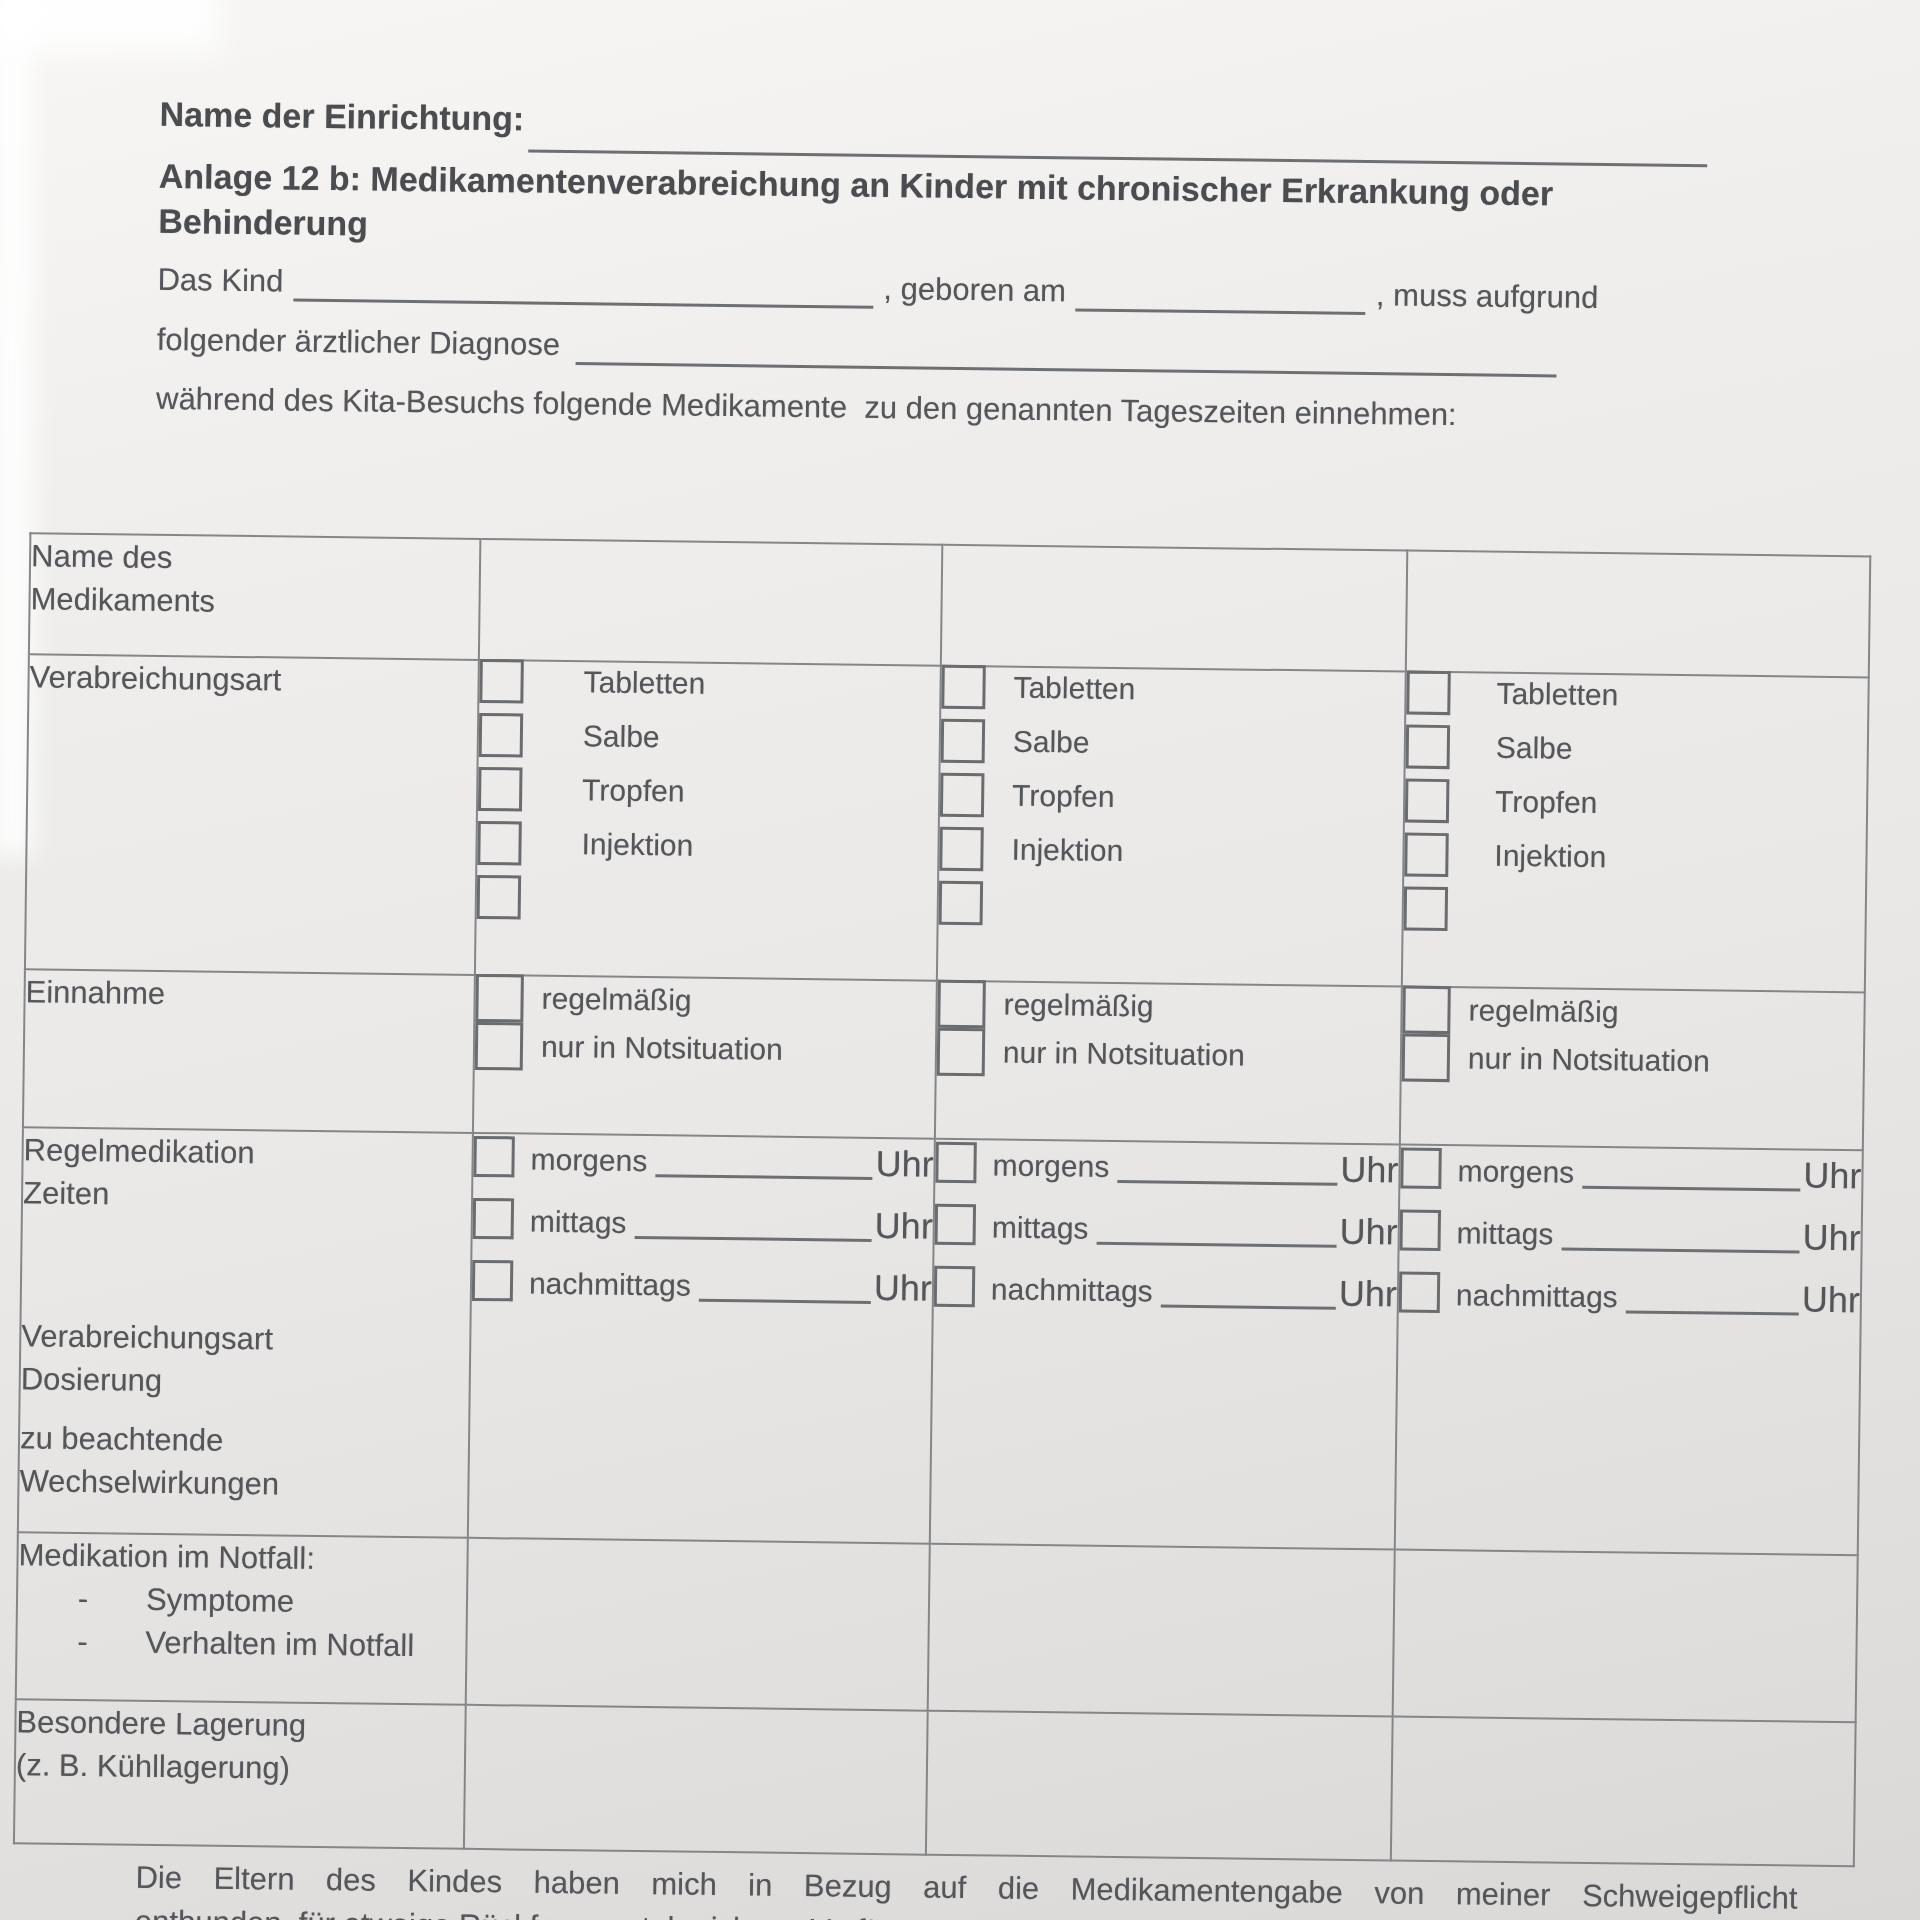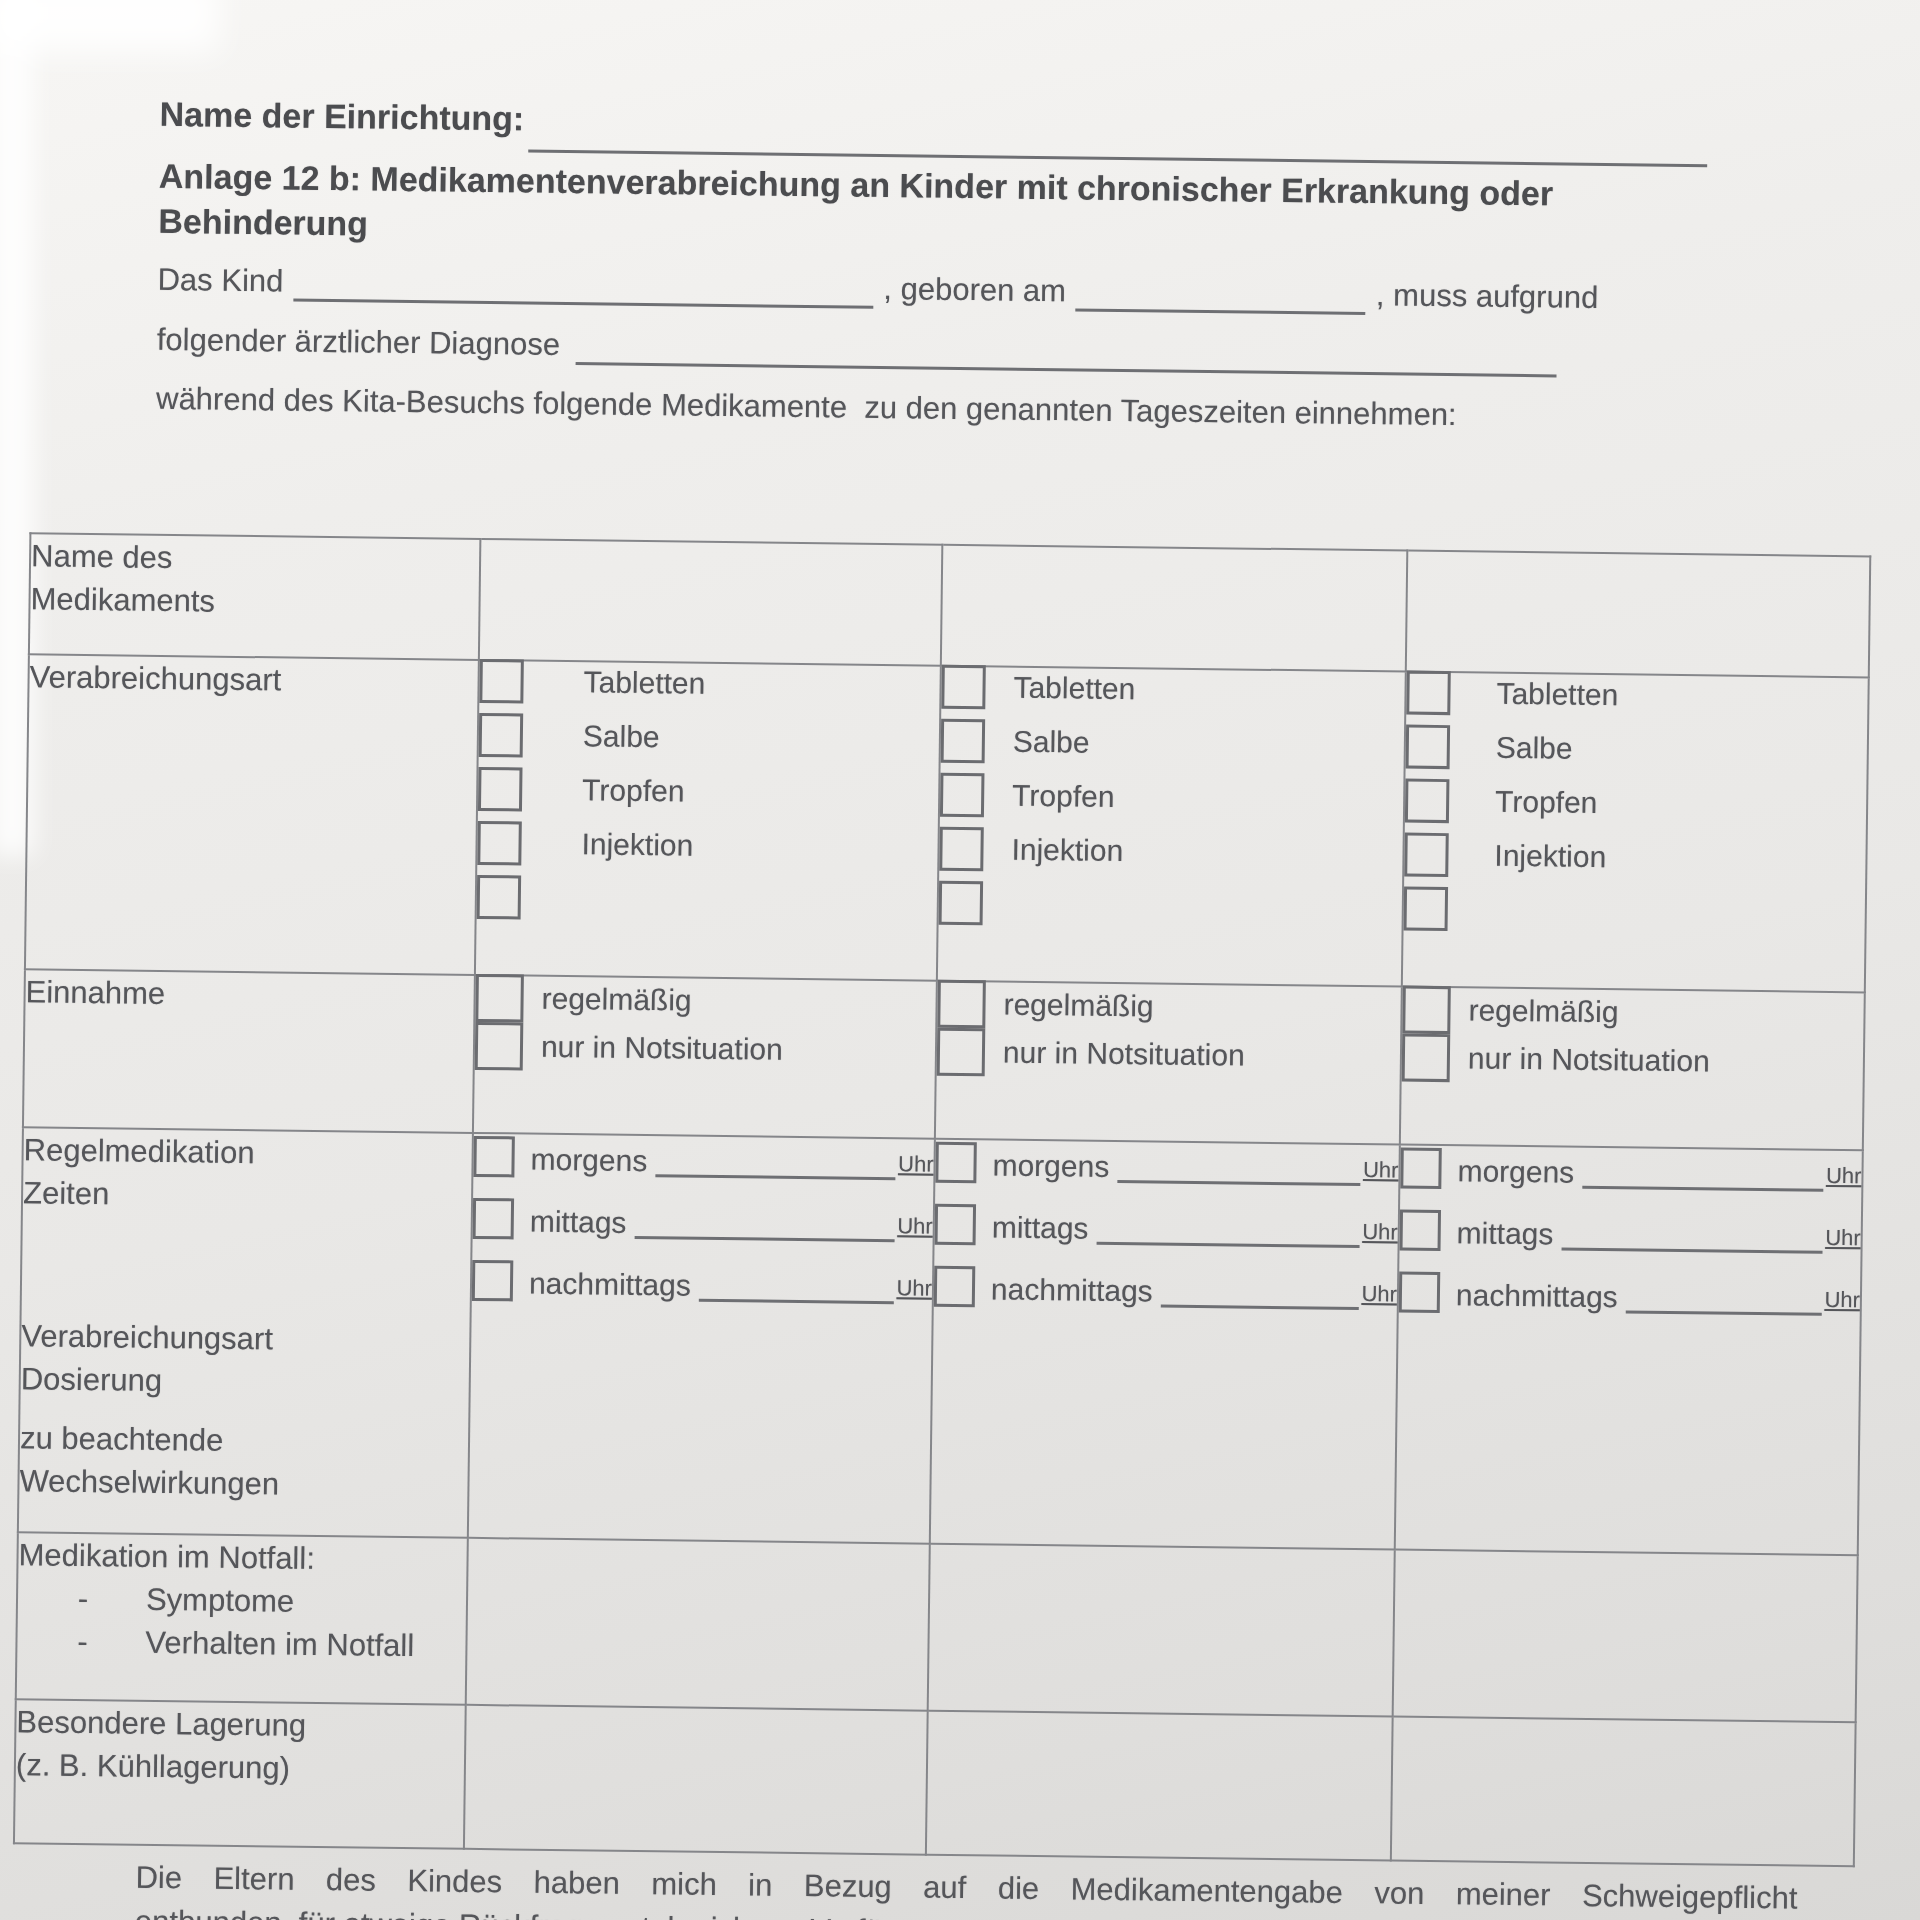--- a/index.html
+++ b/index.html
@@ -44,21 +44,21 @@
   td.intakecell{padding:38px 14px 0 30px;}
   .opt2{display:flex;align-items:center;height:44px;margin-bottom:4px;}
   .opt2 .cb{width:42px;height:42px;}
   .opt2 .ol{margin-left:18px;font-size:30px;line-height:40px;}
   
   td.timecell{padding:26px 18px 0 26px;}
   .time{display:flex;align-items:flex-end;height:46px;margin-bottom:16px;}
   .time .cb{width:35px;height:35px;margin-bottom:3px;}
   .time .tl{margin-left:16px;font-size:30px;line-height:42px;white-space:nowrap;}
   .time .tblank{flex:1;border-bottom:3px solid #6e6f73;height:30px;margin:0 0 5px 8px;}
-  .time .uhr{font-size:22px;line-height:42px;margin-left:3px;text-decoration:underline;}
+  .time .uhr{font-size:36px;line-height:42px;margin-left:3px;}
   
   .grp2{margin-top:100px;} .grp3{margin-top:16px;}
   
   td.emcell{padding:36px 10px 0 12px;line-height:43px;}
   .bullet{display:flex;padding-left:58px;}
   .bullet .dash{width:14px;text-align:center;}
   .bullet .bl{margin-left:56px;}
   
   td.stcell{padding:36px 10px 0 12px;line-height:43px;}
   

